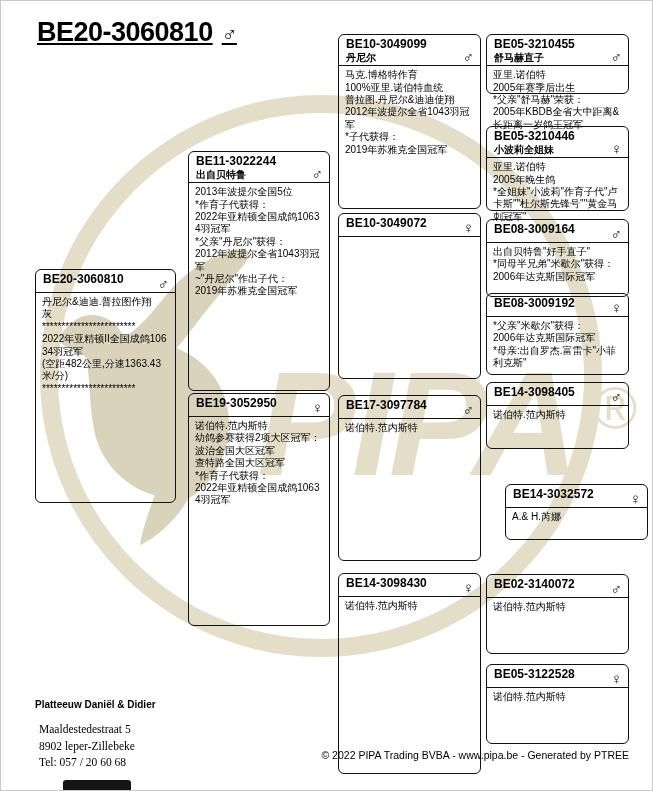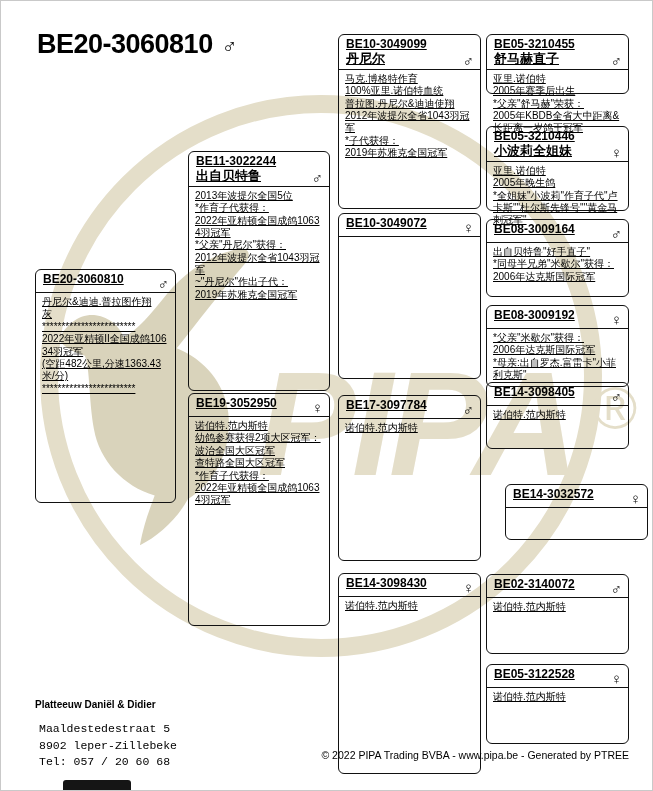--- a/index.html
+++ b/index.html
@@ -3,49 +3,49 @@
 <meta charset="utf-8">
 <style>
   html,body{margin:0;padding:0;}
   body{
     width:653px;height:791px;position:relative;background:#ffffff;
     font-family:"Liberation Sans",sans-serif;color:#000;
     border:1px solid #c9c9c9;box-sizing:border-box;overflow:hidden;
   }
   #watermark{position:absolute;left:0;top:0;z-index:0;}
   .page-title{
-    position:absolute;left:36px;top:28px;z-index:2;
-    font-size:27px;font-weight:bold;letter-spacing:-0.5px;white-space:nowrap;
+    position:absolute;left:36px;top:16px;z-index:2;
+    font-size:27px;font-weight:bold;letter-spacing:-0.5px;white-space:nowrap;text-decoration:underline;
   }
   .page-title .sex{font-size:21px;margin-left:9px;font-weight:bold;}
   .pbox{
     position:absolute;z-index:1;box-sizing:border-box;
-    border:1.5px solid #111;border-radius:6px;background:transparent;text-decoration:underline;
+    border:1.5px solid #111;border-radius:6px;background:transparent;
   }
   .pbox-head{
     position:relative;border-bottom:1px solid #111;
     padding:3px 24px 2px 7px;min-height:17px;
   }
   .pbox-ring{font-weight:bold;font-size:12px;line-height:1.15;white-space:nowrap;}
-  .pbox-sub{font-weight:bold;font-size:13px;line-height:1.15;}
+  .pbox-sub{font-weight:bold;font-size:10px;line-height:1.15;}
   .pbox-sex{
     position:absolute;right:6px;bottom:1px;
     font-size:15px;font-weight:bold;line-height:1;
   }
   .pbox-body{
     padding:3px 6px;font-size:10px;line-height:1.24;
     white-space:pre-line;word-break:break-all;
   }
   .footer-name{
     position:absolute;left:34px;top:698px;z-index:2;
     font-size:10px;font-weight:bold;
   }
   .footer-addr{
     position:absolute;left:38px;top:720px;z-index:2;
-    font-family:Liberation Mono, monospace;font-size:11.5px;line-height:1.45;
+    font-family:Liberation Serif, serif;font-size:11.5px;line-height:1.45;
     white-space:pre-line;
   }
   .footer-copy{
     position:absolute;right:23px;top:748px;z-index:2;
     font-size:10.5px;white-space:nowrap;
   }
   .bottom-logo{
     position:absolute;left:62px;top:779px;width:68px;height:12px;
     background:#151515;border-radius:3px 3px 0 0;z-index:3;
   }
@@ -175,21 +175,21 @@
 <div class="pbox" style="left:485px;top:218px;width:143px;height:78px">
   <div class="pbox-head">
     <div class="pbox-ring">BE08-3009164</div>
     <div class="pbox-sex">♂</div>
   </div>
   <div class="pbox-body">出自贝特鲁"好手直子"
 *同母半兄弟"米歇尔"获得：
 2006年达克斯国际冠军</div>
 </div>
 
-<div class="pbox" style="left:485px;top:304px;width:143px;height:82px">
+<div class="pbox" style="left:485px;top:292px;width:143px;height:82px">
   <div class="pbox-head">
     <div class="pbox-ring">BE08-3009192</div>
     <div class="pbox-sex">♀</div>
   </div>
   <div class="pbox-body">*父亲"米歇尔"获得：
 2006年达克斯国际冠军
 *母亲:出自罗杰.富雷卡"小菲利克斯"</div>
 </div>
 
 <div class="pbox" style="left:485px;top:381px;width:143px;height:67px">
@@ -198,20 +198,21 @@
     <div class="pbox-sex">♂</div>
   </div>
   <div class="pbox-body">诺伯特.范内斯特</div>
 </div>
 
 <div class="pbox" style="left:504px;top:483px;width:143px;height:56px">
   <div class="pbox-head">
     <div class="pbox-ring">BE14-3032572</div>
     <div class="pbox-sex">♀</div>
   </div>
+  <div class="pbox-body">A.&amp; H.芮娜</div>
 </div>
 
 <div class="pbox" style="left:485px;top:573px;width:143px;height:80px">
   <div class="pbox-head">
     <div class="pbox-ring">BE02-3140072</div>
     <div class="pbox-sex">♂</div>
   </div>
   <div class="pbox-body">诺伯特.范内斯特</div>
 </div>
 

